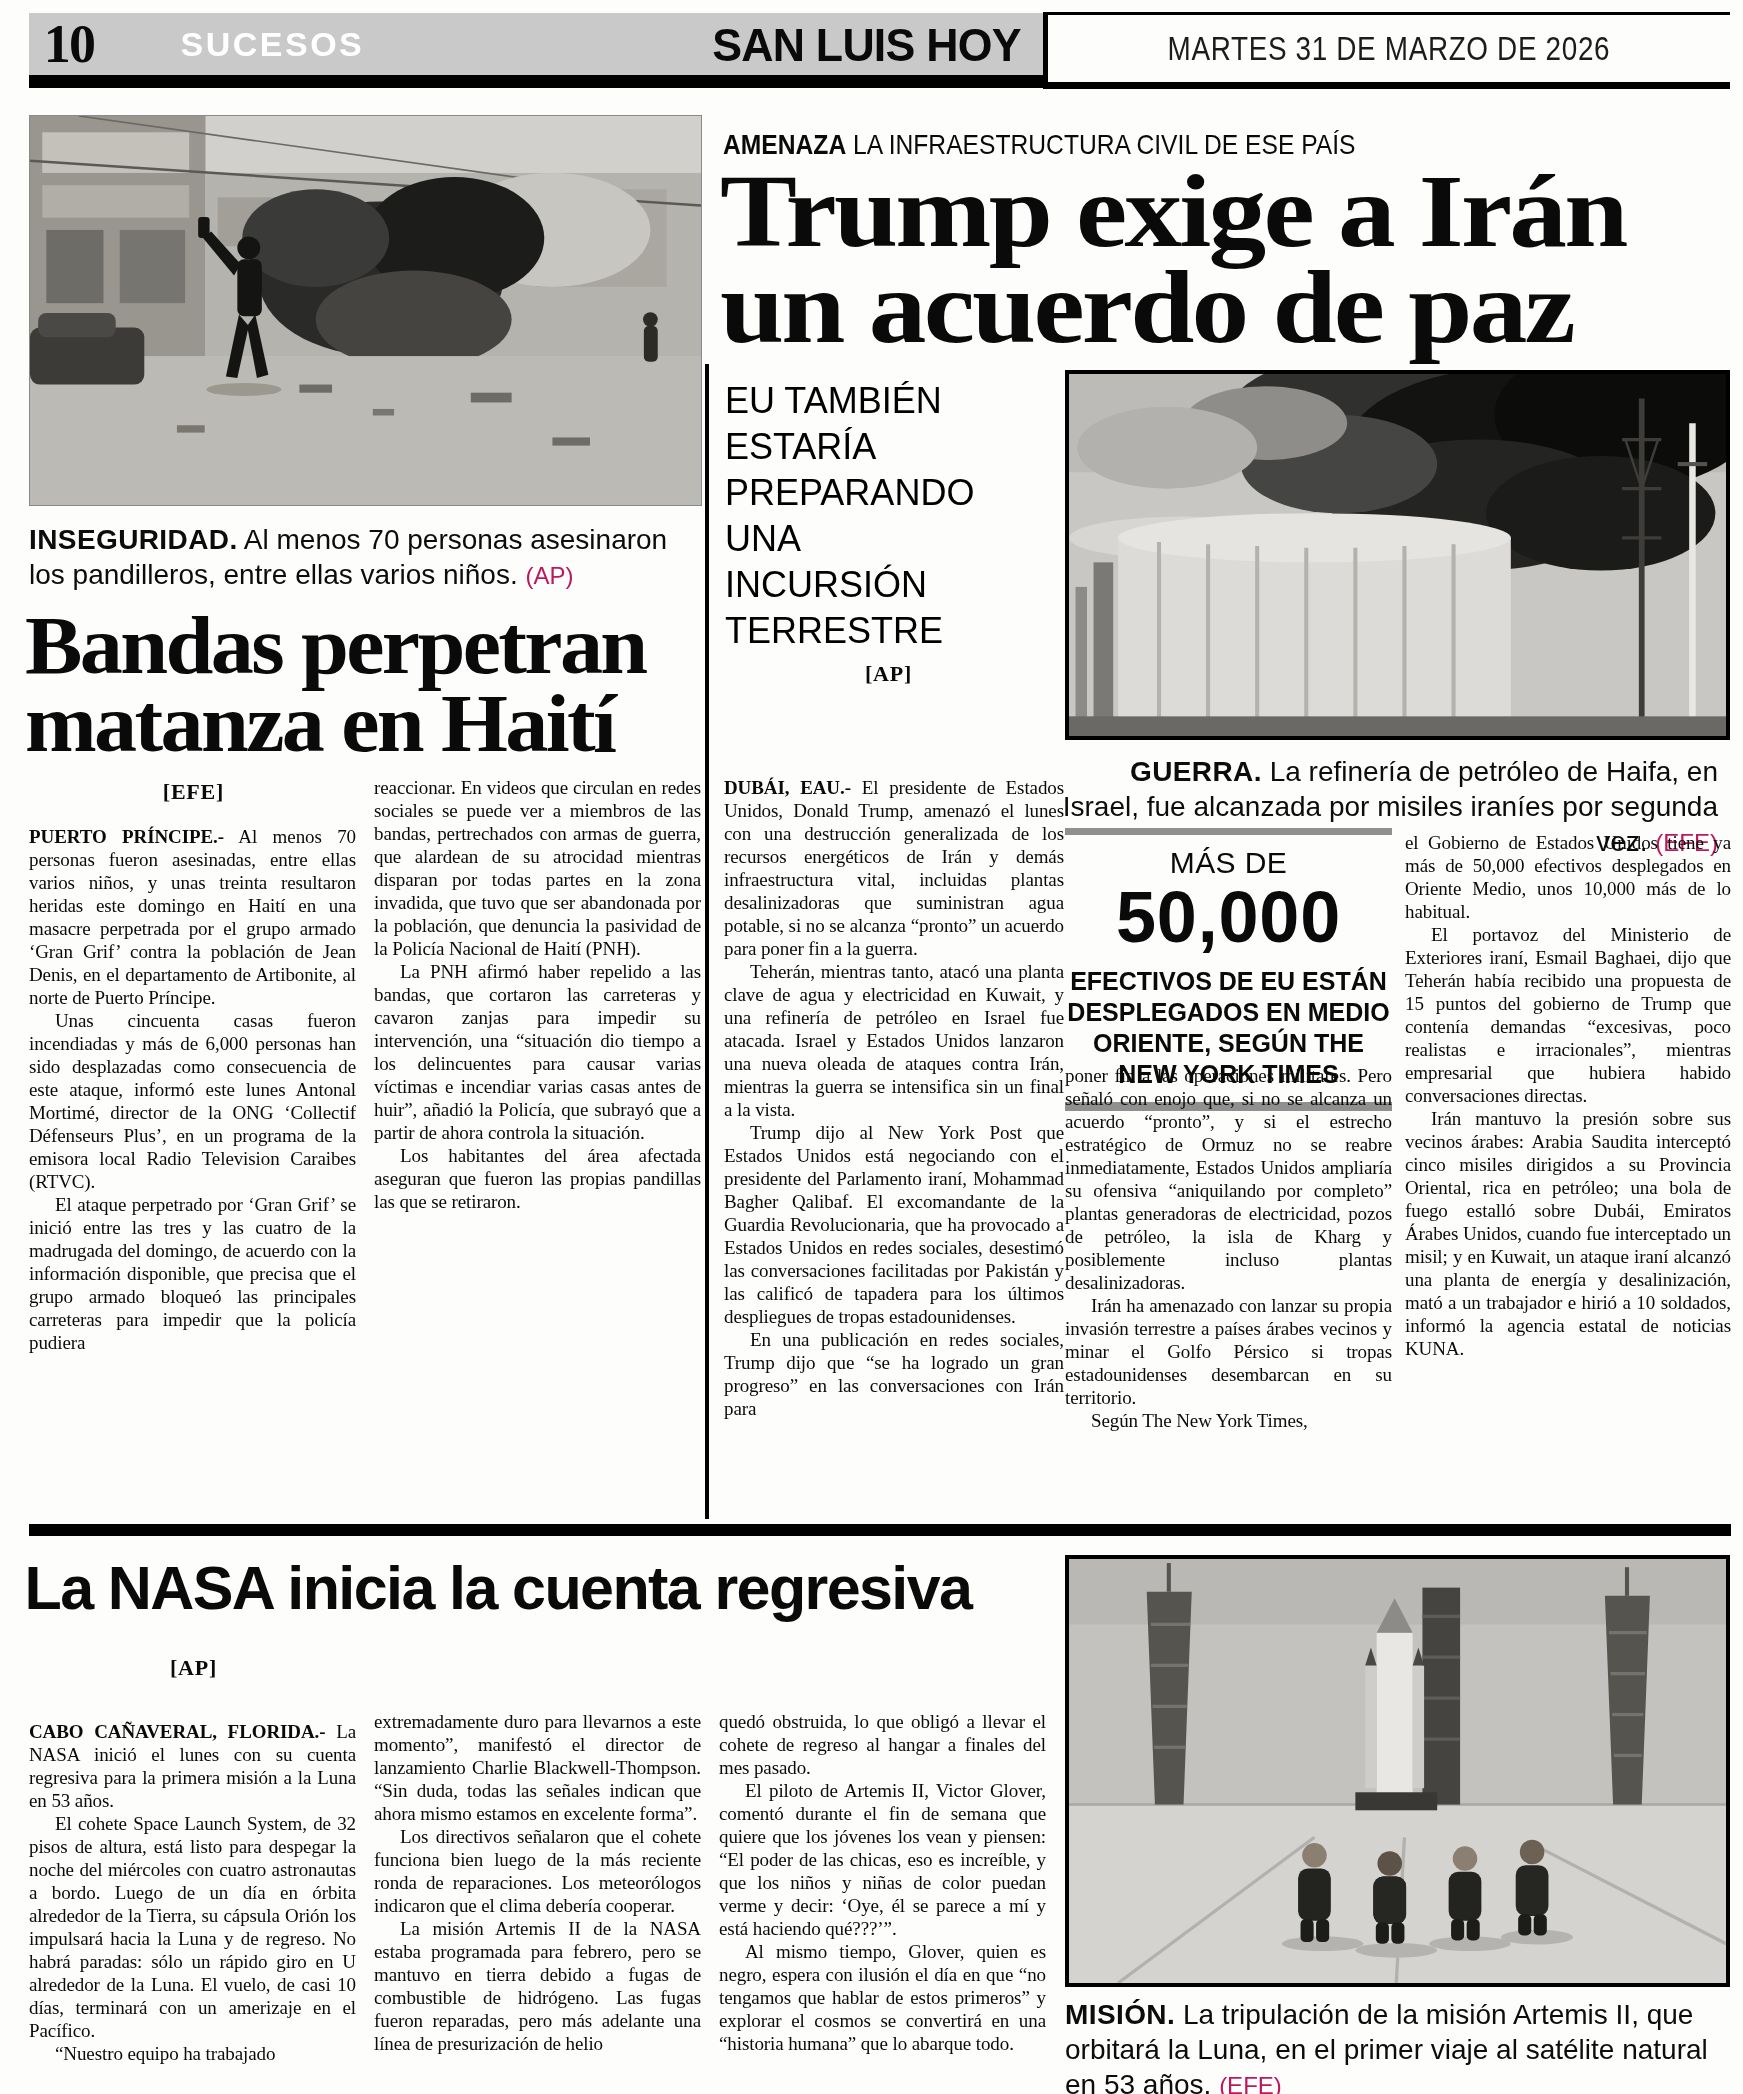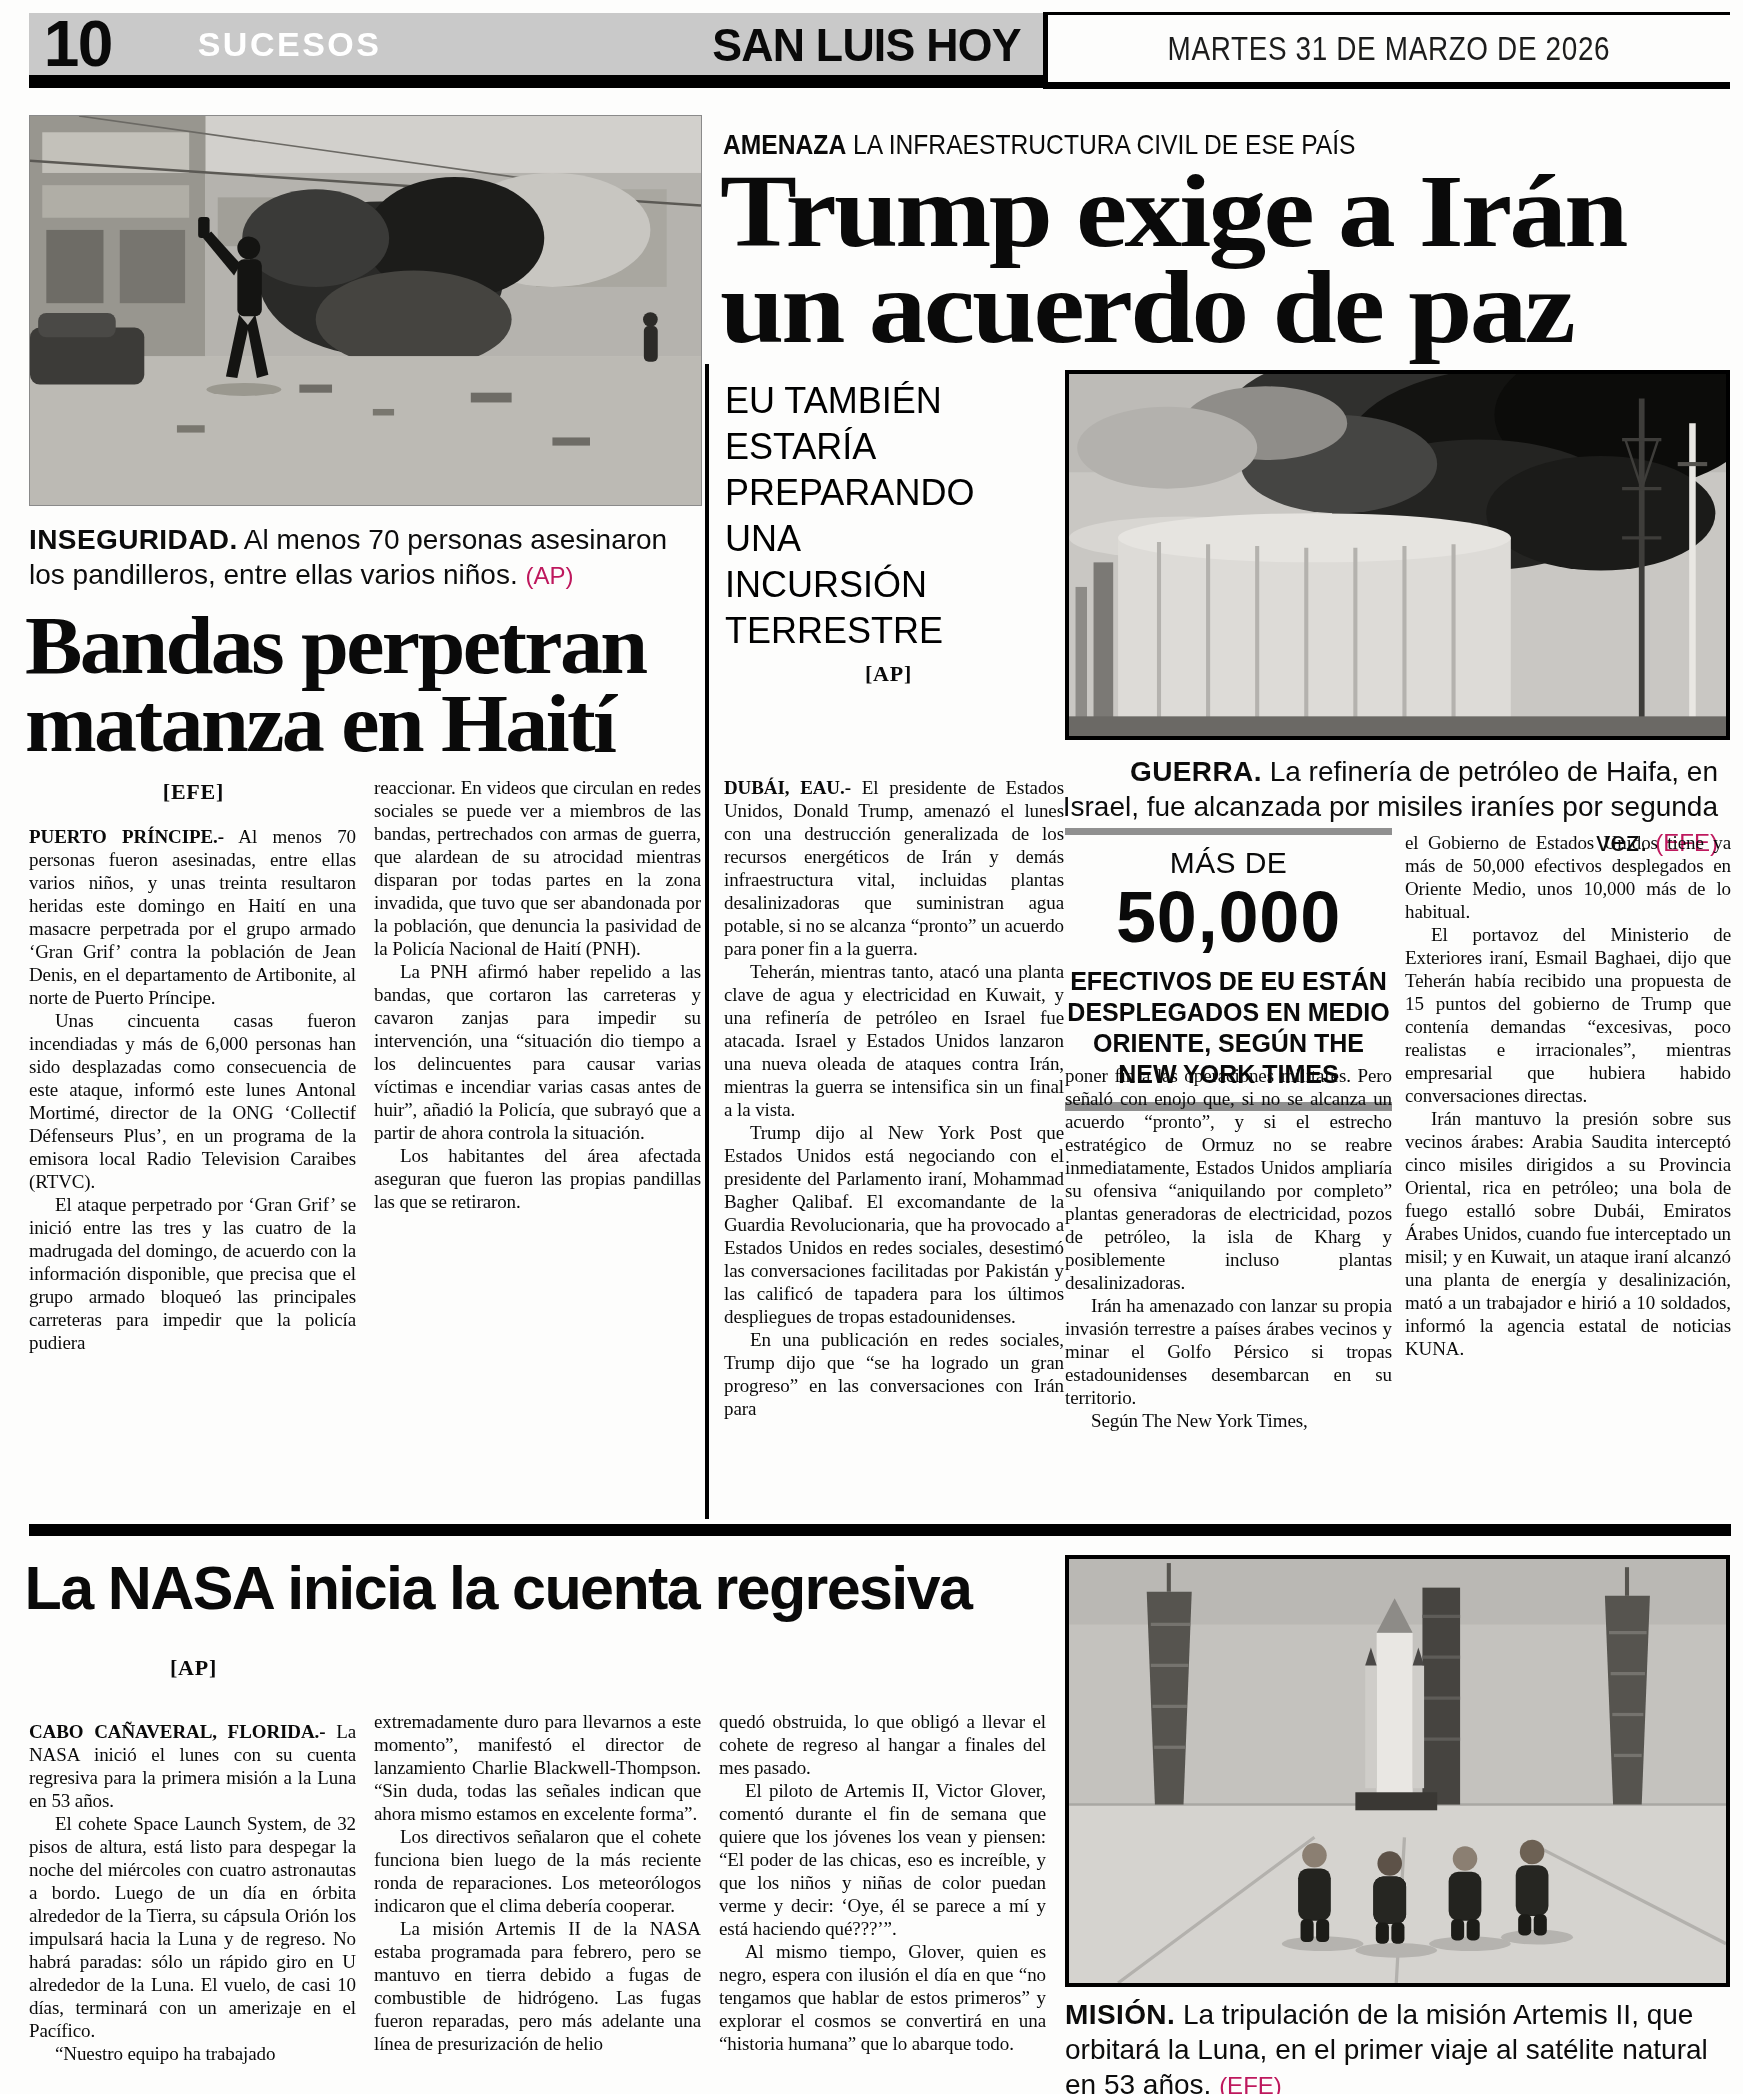--- a/index.html
+++ b/index.html
@@ -5,21 +5,21 @@
   * { box-sizing: border-box; margin: 0; padding: 0; }
   html,body { background:#e8e8e8; }
   .page {
     position: relative; width: 1744px; height: 2095px;
     background: #fdfdfc; color:#0a0a0a; overflow: hidden;
     font-family: "Liberation Serif", serif;
   }
   
   .hdr-gray { position:absolute; left:29px; top:13px; width:1015px; height:62px;
     background:#c9c9c9; display:flex; align-items:center; }
-  .page-num { font-family:Liberation Sans, sans-serif; font-weight:700; font-size:64px;
+  .page-num { font-family:Liberation Serif, serif; font-weight:700; font-size:54px;
     margin-left:14.7px; letter-spacing:-1.6px; }
   .section-label { font-family:"Liberation Sans",sans-serif; font-weight:700; font-size:34px;
     color:#ffffff; letter-spacing:2.5px; margin-left:86px; }
   .masthead { font-family:"Liberation Sans",sans-serif; font-weight:700; font-size:47px;
     letter-spacing:-0.8px; margin-left:auto; margin-right:23px; transform:scaleX(0.95); transform-origin:right; }
   .hdr-bar { position:absolute; left:29px; top:75px; width:1015px; height:13px; background:#000; }
   .hdr-vline { position:absolute; left:1043px; top:11.5px; width:4.9px; height:77px; background:#000; }
   .hdr-date { position:absolute; left:1048px; top:11.5px; width:682px; height:77px;
     border-top:3.3px solid #000; border-bottom:7.4px solid #000;
     display:flex; align-items:center; justify-content:center; }

